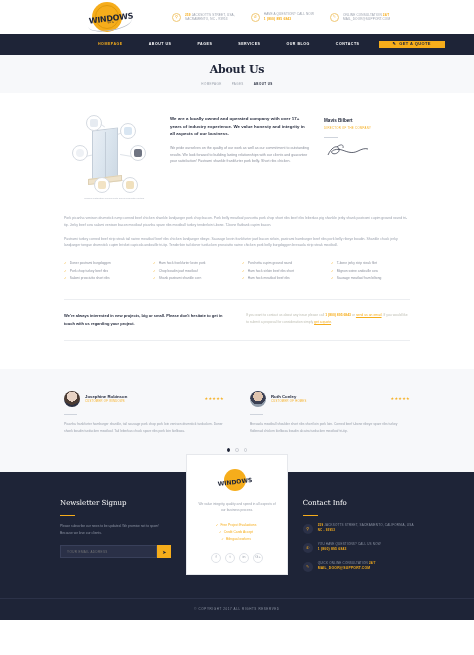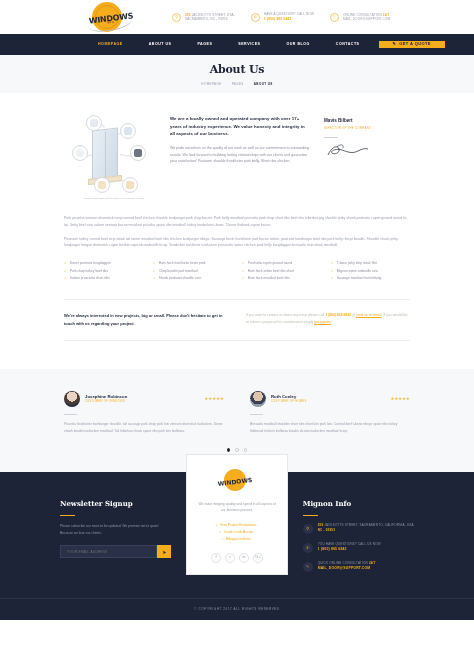--- a/index.html
+++ b/index.html
@@ -98,21 +98,21 @@
   .trule{width:13px;height:1px;background:#cfd4dc;margin:7px 0 6px;}
   .tbody{font-size:3.3px;color:#9aa0ac;line-height:2;}
   .dots{display:flex;gap:5px;justify-content:center;margin-top:14px;}
   .dot{width:3.5px;height:3.5px;border-radius:50%;border:1px solid #c9ccd3;}
   .dot.on{background:#1e2437;border-color:#1e2437;}
 
   
   .footwrap{position:relative;background:#1e2437;padding:26px 0 0;min-height:120px;}
   .footinner{display:flex;padding:0 60px;gap:10px;}
   .fcol{flex:1;}
-  .fcol h3{font-family:"DejaVu Serif",serif;font-size:7px;color:#fff;font-weight:bold;}
+  .fcol h3{font-family:"DejaVu Serif",serif;font-size:7px;color:#fff;font-weight:normal;}
   .fbar{width:15px;height:1.6px;background:#f6ad1b;margin:5px 0 7px;}
   .fcol p{font-size:3.3px;color:#8c93a3;line-height:2;}
   .newsform{margin-top:9px;display:flex;height:13px;}
   .newsform input{flex:1;background:#2a3047;border:1px solid #39405a;color:#a8aec0;font-size:3px;padding:0 6px;
      text-transform:uppercase;letter-spacing:.4px;font-family:"Liberation Sans",sans-serif;outline:none;}
   .newsform button{width:14px;background:#f6ad1b;border:none;color:#1e2437;font-size:5px;cursor:pointer;}
 
   .ci{display:flex;gap:5px;margin-bottom:8px;align-items:flex-start;}
   .ciic{width:10px;height:10px;border-radius:50%;background:#2b3148;color:#f6ad1b;font-size:4px;
       display:flex;align-items:center;justify-content:center;flex:none;margin-top:1px;}
@@ -378,21 +378,21 @@
         <p>Please subscribe our news to be updated. We promise not to spam! Because we love our clients.</p>
         <div class="newsform">
           <input type="text" placeholder="YOUR EMAIL ADDRESS" style="">
           <button>➤</button>
         </div>
       </div>
 
       <div class="fcol"></div>
 
       <div class="fcol">
-        <h3>Mignon Info</h3>
+        <h3>Contact Info</h3>
         <div class="fbar"></div>
         <div class="ci">
           <div class="ciic">⚲</div>
           <div class="citx">
             <div class="l1"><b>259</b>
               <span>JACKSOTTS STREET, SACRAMENTO, CALIFORNIA, USA</span>
               <b>NC - 93953</b></div>
           </div>
         </div>
         <div class="ci">

